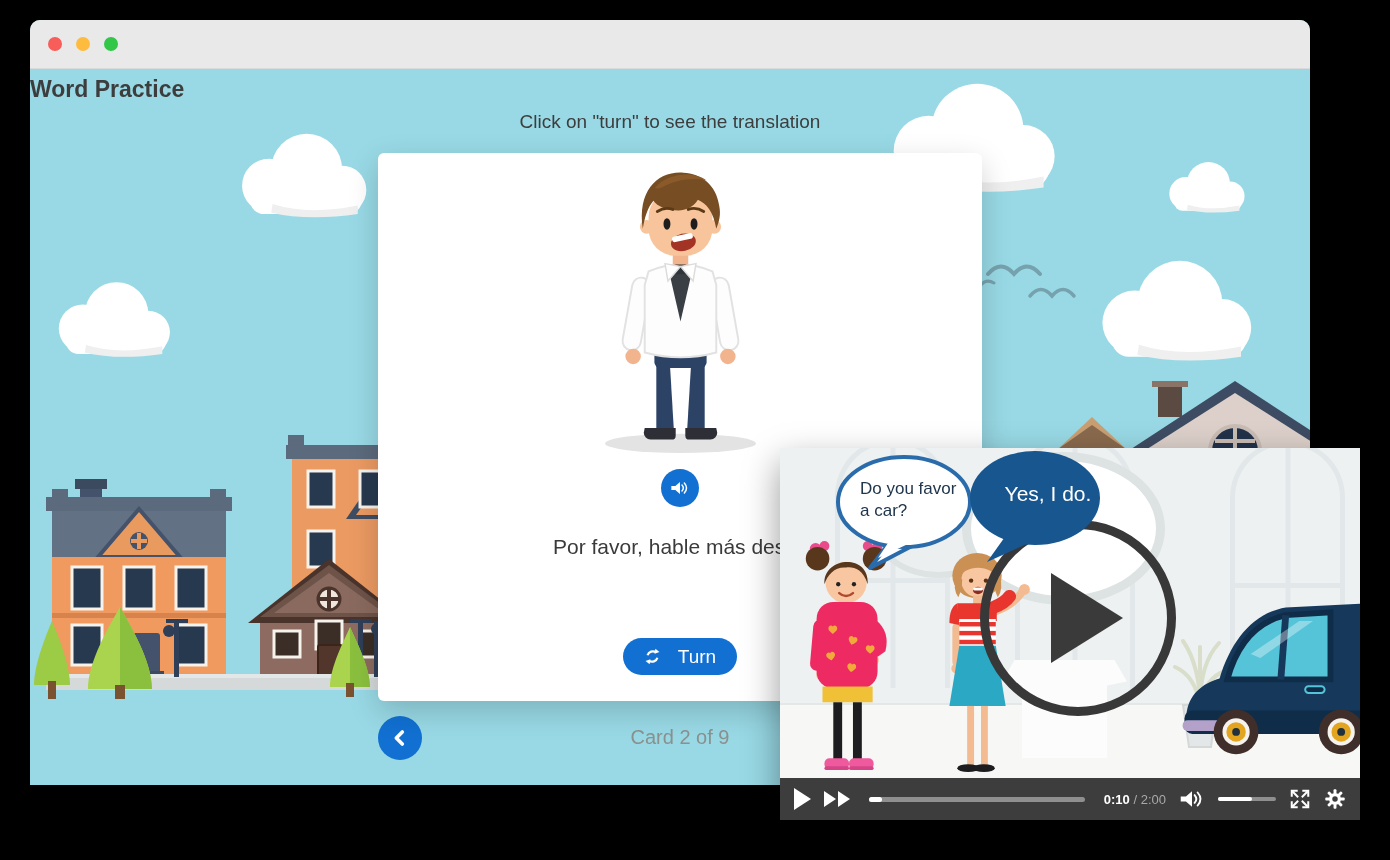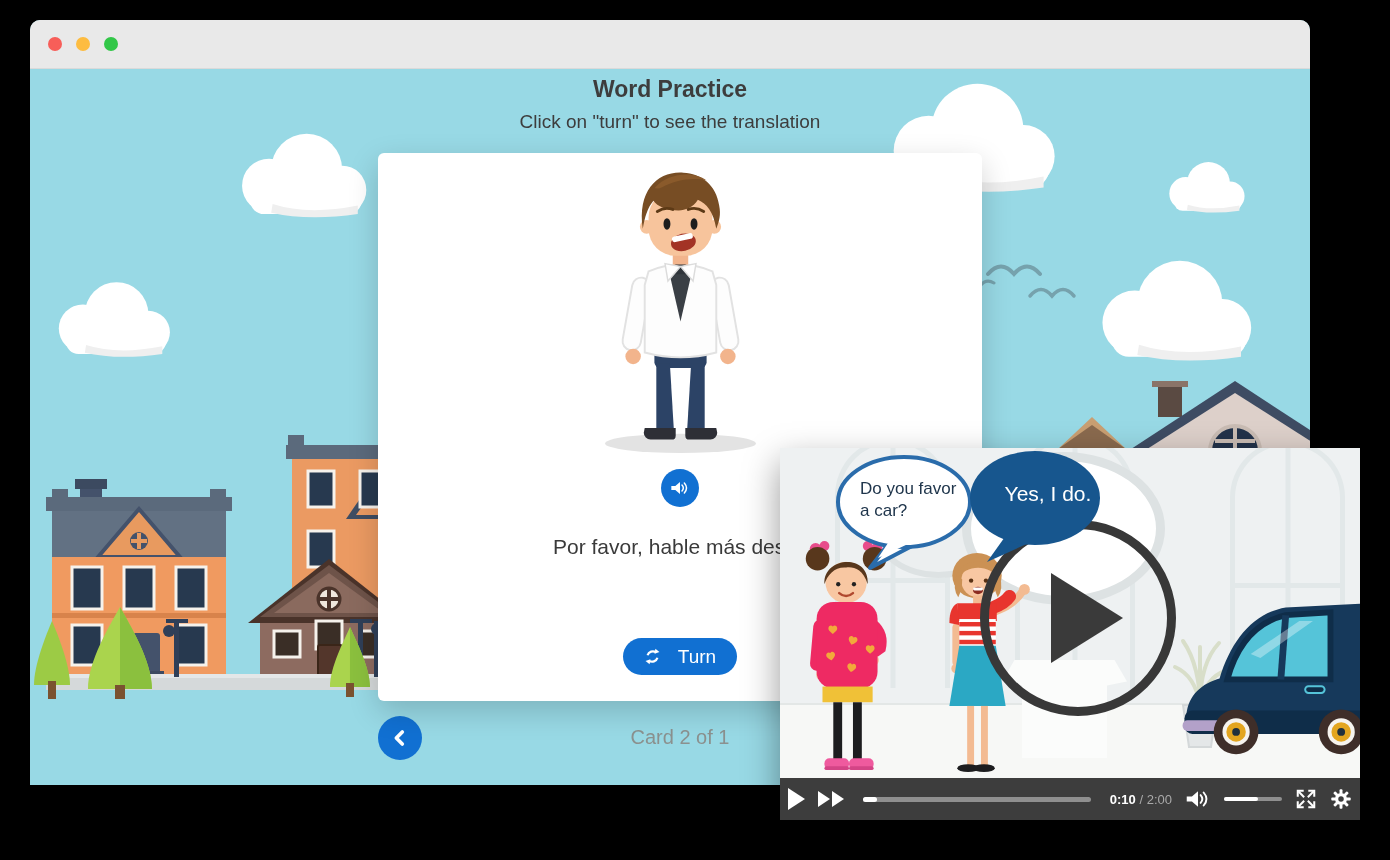--- a/index.html
+++ b/index.html
@@ -9,21 +9,21 @@
   
   .window{position:absolute;left:30px;top:20px;width:1280px;height:765px;
           border-radius:10px 10px 0 0;overflow:hidden;background:#98d9e5;}
   .titlebar{height:48px;background:#e9e9e9;border-bottom:1px solid #dadada;
             display:flex;align-items:center;padding-left:18px;gap:14px;}
   .tl{width:14px;height:14px;border-radius:50%;display:inline-block;}
   .tl.red{background:#f75e59}.tl.yellow{background:#fdbc40}.tl.green{background:#32c748}
 
   .scene{position:relative;width:1280px;height:716px;background:#98d9e5;overflow:hidden;}
 
-  .scene-title{position:absolute;top:5px;left:0;width:100%;text-align:center;
+  .scene-title{position:absolute;top:5px;left:0;width:100%;text-align:left;
                font-size:23px;line-height:30px;font-weight:600;color:#3d3d3d;z-index:3;}
   .scene-subtitle{position:absolute;top:40px;left:0;width:100%;text-align:center;
                   font-size:19px;line-height:26px;color:#3d3d3d;z-index:3;}
 
   .cloud{position:absolute;z-index:1;}
   .birds{position:absolute;z-index:1;}
   .buildings{position:absolute;left:0;top:300px;z-index:2;}
   .right-house{position:absolute;left:1010px;top:312px;z-index:2;}
 
   
@@ -66,21 +66,21 @@
   .br-svg{left:185px;top:0px;}
   .bubble-text{position:absolute;z-index:7;}
   .bl-text{left:80px;top:30px;width:100px;font-size:17px;line-height:22px;color:#20364c;}
   .br-text{left:213px;top:34px;width:110px;text-align:center;font-size:21px;color:#ffffff;}
   .play-ring{position:absolute;left:200px;top:72px;width:178px;height:178px;border:9px solid #383838;
              border-radius:50%;z-index:5;cursor:pointer;background:transparent;}
   .play-ring .tri{position:absolute;left:62px;top:44px;width:0;height:0;
                   border-top:45px solid transparent;border-bottom:45px solid transparent;
                   border-left:72px solid #3a3a3a;}
 
-  .vcontrols{height:42px;background:#3d3d3d;display:flex;align-items:center;padding:0 8px;gap:13px;}
+  .vcontrols{height:42px;background:#3d3d3d;display:flex;align-items:center;padding:0 14px;gap:13px;}
   .c-play{width:0;height:0;border-top:11px solid transparent;border-bottom:11px solid transparent;
           border-left:17px solid #fff;cursor:pointer;}
   .c-ff{display:flex;gap:2px;cursor:pointer;}
   .c-ff i{width:0;height:0;border-top:8px solid transparent;border-bottom:8px solid transparent;
           border-left:12px solid #fff;}
   .c-progress{flex:1;height:5px;background:#8f8f8f;border-radius:3px;margin:0 6px;cursor:pointer;position:relative;}
   .c-progress .fill{height:100%;background:#fff;border-radius:3px;}
   .c-time{font-size:13px;color:#a9a9a9;white-space:nowrap;}
   .c-time .cur{color:#fff;font-weight:bold;}
   .c-vol-slider{width:58px;height:4px;background:#8f8f8f;border-radius:2px;cursor:pointer;}
@@ -296,21 +296,21 @@
         </svg>
         <span>Turn</span>
       </button>
     </div>
 
     <div class="back-btn">
       <svg width="22" height="22" viewBox="0 0 24 24">
         <path d="M14.5 5.5 L8 12 l6.5 6.5" fill="none" stroke="#fff" stroke-width="4" stroke-linecap="round" stroke-linejoin="round"></path>
       </svg>
     </div>
-    <div class="counter">Card 2 of 1</div>
+    <div class="counter">Card 2 of 9</div>
   </div>
 </div>
 
 <div class="video">
   <div class="vscene">
     <div class="vframe" style="left:55px;top:-10px;width:105px;height:245px;"></div>
     <div class="vframe" style="left:235px;top:-14px;width:110px;height:255px;"></div>
     <div class="vframe" style="left:450px;top:-8px;width:105px;height:250px;"></div>
     <div class="vfloor"></div>
     <div class="vtable"></div>

